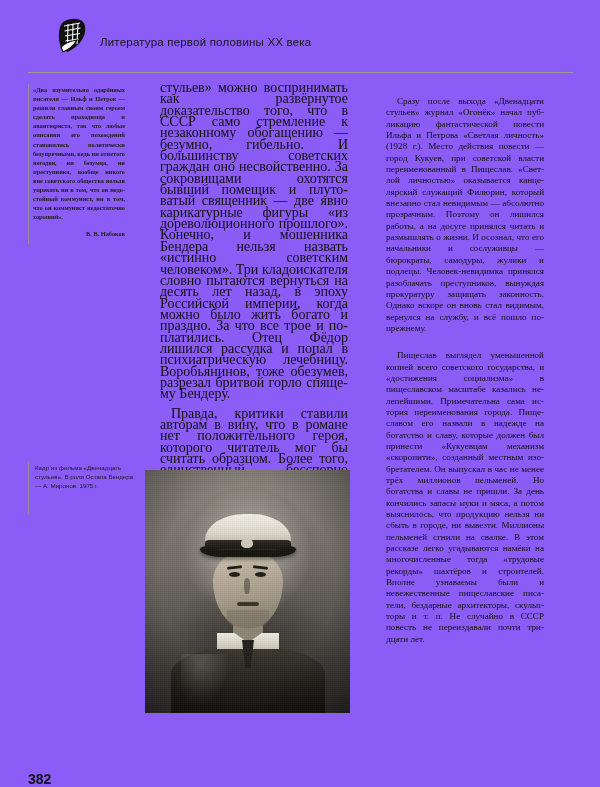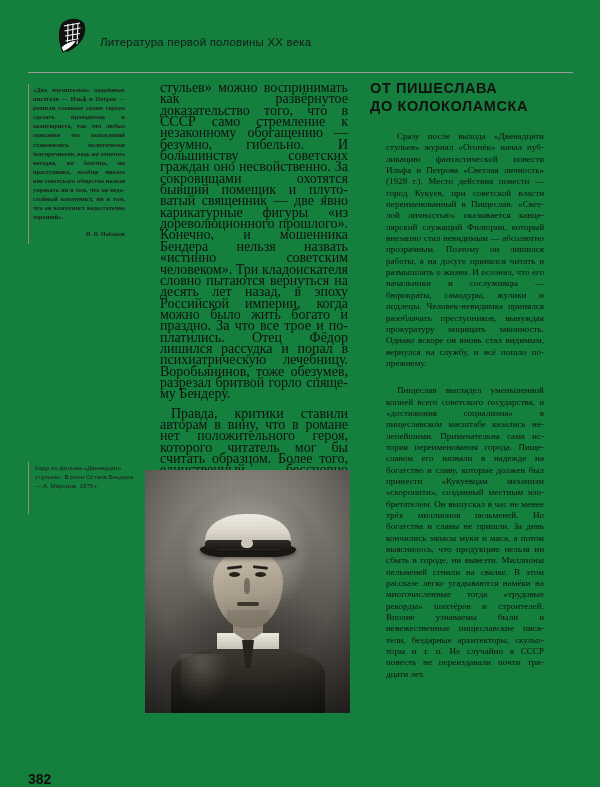--- a/index.html
+++ b/index.html
@@ -12,21 +12,21 @@
     position: relative;
     font-family: "Liberation Serif", serif;
     color: #1a1a1a;
     overflow: hidden;
   }
 
   
   #page {
     position: absolute;
     inset: 0;
-    background: #15803d;
+    background: #8b5cf6;
   }
 
   
   #runhead {
     position: absolute;
     left: 0; top: 0;
     width: 600px; height: 72px;
   }
   #runhead-emblem {
     position: absolute;
@@ -271,22 +271,20 @@
 
   <div id="caption-rule"></div>
   <div id="photo-caption">Кадр из фильма «Двенадцать стульев». В роли Остапа Бендера — А. Миронов. 1975 г.</div>
 
   <div class="col" id="col-mid">
     <p>стульев» можно воспринимать как развёрнутое доказательство того, что в СССР само стремление к незаконно­му обогащению — безумно, гибельно. И большинству советских граждан оно несвойственно. За сокровищами охотятся бывший помещик и плуто­ватый священник — две явно карика­турные фигуры «из дореволюционно­го прошлого». Конечно, и мошенника Бендера нельзя назвать «истинно со­ветским человеком». Три кладоиска­теля словно пытаются вернуться на десять лет назад, в эпоху Российской империи, когда можно было жить бо­гато и праздно. За что все трое и по­платились. Отец Фёдор лишился рас­судка и попал в психиатрическую лечебницу. Воробьянинов, тоже обе­зумев, разрезал бритвой горло спяще­му Бендеру.</p>
     <p class="ind">Правда, критики ставили авторам в вину, что в романе нет положитель­ного героя, которого читатель мог бы считать образцом. Более того, единст­венный бесспорно обаятельный пер­сонаж, самый умный, самый весёлый и отважный, самый сильный и вели­кодушный, — профессиональный же­лик. И он упорно не желает участво­вать в строительстве социализма. Но поначалу Ильф и Петров не обраща­ли внимания на такие упрёки.</p>
   </div>
 
   <div class="col" id="col-right">
-    <h2 id="right-heading">ОТ ПИШЕСЛАВА
-ДО КОЛОКОЛАМСКА</h2>
     <div id="right-body">
       <p class="ind">Сразу после выхода «Двенадцати стульев» журнал «Огонёк» начал пуб­ликацию фантастической повести Ильфа и Петрова «Светлая личность» (1928 г.). Место действия повести — город Кукуев, при советской власти переименованный в Пищеслав. «Свет­лой личностью» оказывается канце­лярский служащий Филюрин, кото­рый внезапно стал невидимым — абсолютно прозрачным. Поэтому он лишился работы, а на досуге принял­ся читать и размышлять о жизни. И осознал, что его начальники и со­служивцы — бюрократы, самодуры, жулики и подлецы. Человек-невидим­ка принялся разоблачать преступни­ков, вынуждая прокуратуру защищать законность. Однако вскоре он вновь стал видимым, вернулся на службу, и всё пошло по-прежнему.</p>
       <p class="ind">Пищеслав выглядел уменьшен­ной копией всего советского государ­ства, и «достижения социализма» в пищеславском масштабе казались не­лепейшими. Примечательна сама ис­тория переименования города. Пище­славом его назвали в надежде на богатство и славу, которые должен был принести «Кукуевцам механизм «скоропити», созданный местным изо­бретателем. Он выпускал в час не ме­нее трёх миллионов пельменей. Но богатства и славы не пришли. За день кончились запасы муки и мяса, а по­том выяснилось, что продукцию нель­зя ни сбыть в городе, ни вывезти. Миллионы пельменей сгнили на свал­ке. В этом рассказе легко угадывают­ся намёки на многочисленные тогда «трудовые рекорды» шахтёров и стро­ителей. Вполне узнаваемы были и невежественные пищеславские писа­тели, бездарные архитекторы, скульп­торы и т. п. Не случайно в СССР повесть не переиздавали почти три­дцати лет.</p>
     </div>
   </div>
 
   <div id="photo-frame">
     <div id="photo-inner">
       <div class="fig" id="fig-shoulders"></div>
       <div class="fig" id="fig-shoulder-hl"></div>

